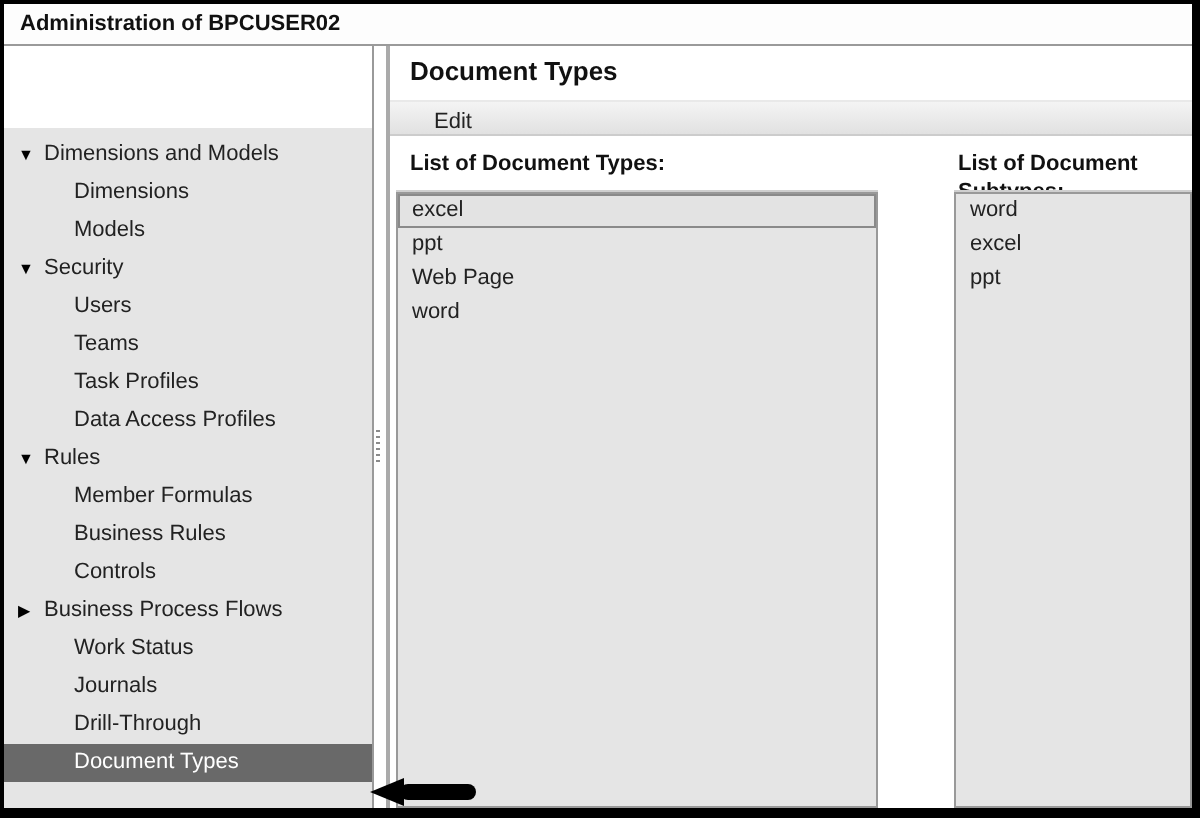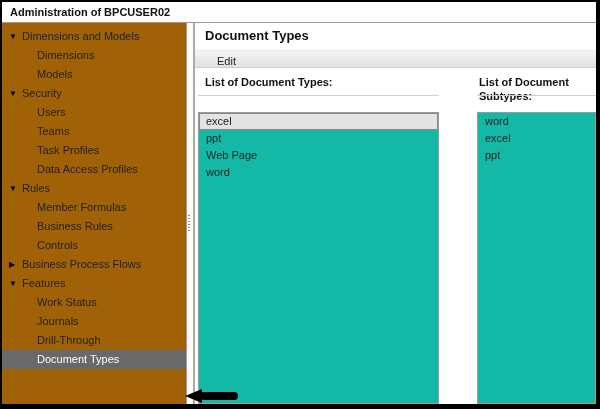--- a/index.html
+++ b/index.html
@@ -25,21 +25,22 @@
     text-align:center;
   }
   
   #body{display:flex;height:381px;}
   
   #sidebar{
     width:184px;flex:0 0 184px;
     padding-top:4px;
     box-sizing:border-box;
     overflow:hidden;
-    background:#a16207;
+    background:#e5e5e5;
+    margin-top:41px;
   }
   .tree-item{
     height:19px;line-height:19px;
     font-size:11px;color:#222;
     display:flex;align-items:center;
     white-space:nowrap;
     cursor:default;
   }
   .tree-item.parent{padding-left:7px;}
   .tree-item.child{padding-left:35px;align-items:center;}
@@ -99,23 +100,23 @@
   #col-gap{width:38px;flex:0 0 38px;}
   #col-subtypes{flex:1;min-width:0;}
   .col-label{
     font-size:11px;font-weight:bold;color:#111;
     height:14px;line-height:14px;
   }
   #col-types .col-label{padding-left:7px;}
   #col-subtypes .col-label{padding-left:2px;}
   .col-rule{height:1px;background:#cfcfcf;margin-top:6px;}
   .listbox{
-    margin-top:16px;flex:1;
+    flex:1;
     border:1px solid var(--panel-border,#999);
-    background:#14b8a6;overflow:hidden;
+    background:#e5e5e5;overflow:hidden;
   }
   .list-row{
     height:17px;line-height:15px;
     font-size:11px;color:#222;
     padding-left:6px;
     box-sizing:border-box;
     border:1px solid transparent;
     display:flex;align-items:center;
     cursor:default;
   }
@@ -208,24 +209,20 @@
   <div class="tree-item child">
 
     <span class="tree-label">Controls</span>
   </div>
 
   <div class="tree-item parent collapsed">
     <span class="expander"></span>
     <span class="tree-label">Business Process Flows</span>
   </div>
 
-  <div class="tree-item parent expanded">
-    <span class="expander"></span>
-    <span class="tree-label">Features</span>
-  </div>
 
   <div class="tree-item child">
 
     <span class="tree-label">Work Status</span>
   </div>
 
   <div class="tree-item child">
 
     <span class="tree-label">Journals</span>
   </div>

